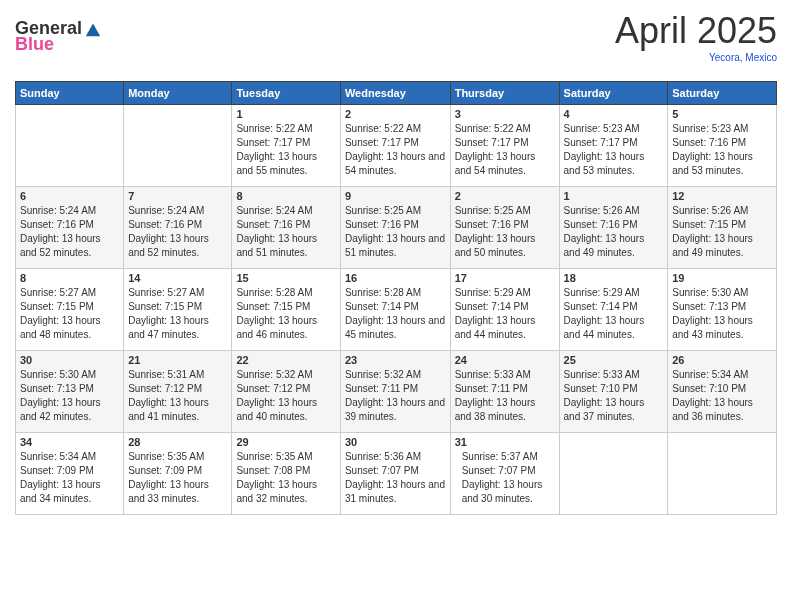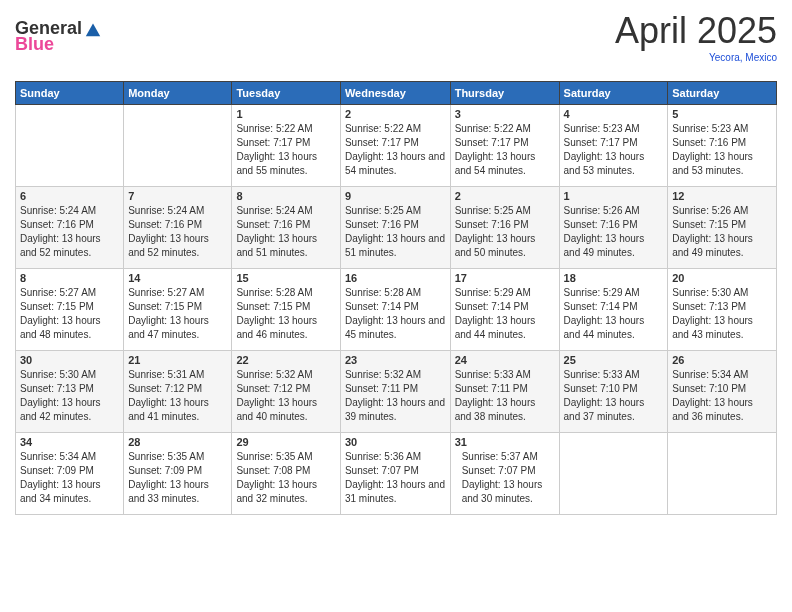--- a/index.html
+++ b/index.html
@@ -233,21 +233,21 @@
 Sunset: 7:14 PM
 Daylight: 13 hours and 44 minutes.</div>
           </td>
           <td>
             <span class="day-num">18</span>
             <div class="day-info" style="white-space: pre-line;">Sunrise: 5:29 AM
 Sunset: 7:14 PM
 Daylight: 13 hours and 44 minutes.</div>
           </td>
           <td>
-            <span class="day-num">20</span>
+            <span class="day-num">19</span>
             <div class="day-info" style="white-space: pre-line;">Sunrise: 5:30 AM
 Sunset: 7:13 PM
 Daylight: 13 hours and 43 minutes.</div>
           </td>
         </tr>
         <tr>
           <td>
             <span class="day-num">30</span>
             <div class="day-info" style="white-space: pre-line;">Sunrise: 5:30 AM
 Sunset: 7:13 PM

